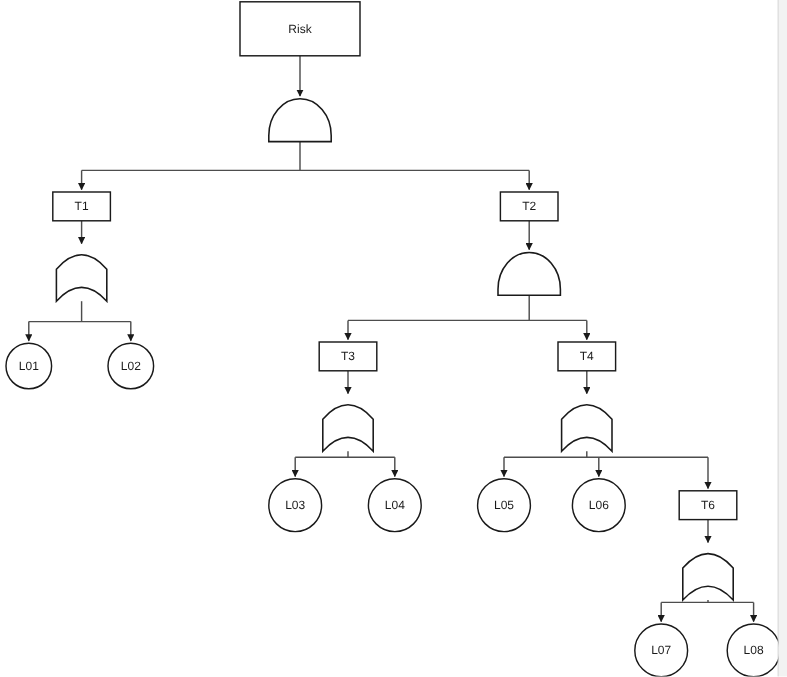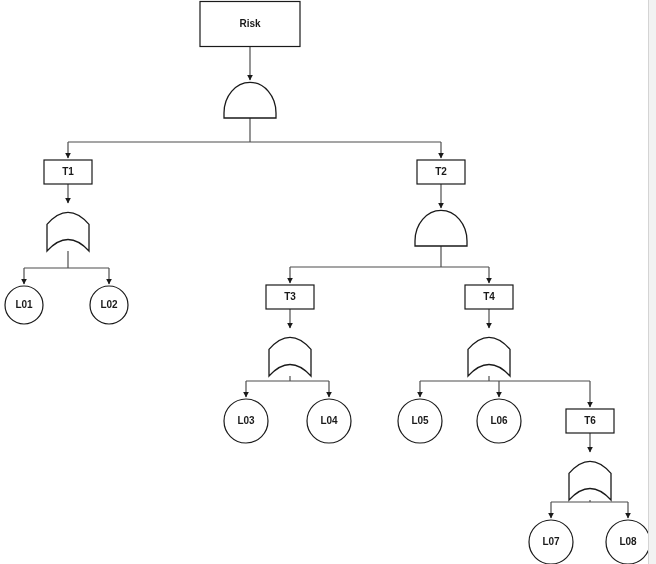--- a/index.html
+++ b/index.html
@@ -9,21 +9,20 @@
   }
   body {
     font-family: "Liberation Sans", sans-serif;
   }
   #canvas {
     position: relative;
     width: 656px;
     height: 564px;
     background: #ffffff;
     overflow: hidden;
-    font-weight: bold;
   }
   #canvas svg {
     position: absolute;
     top: 0;
     left: 0;
   }
   .edge-line {
     stroke: #4d4d4d;
     stroke-width: 1.2;
     fill: none;

